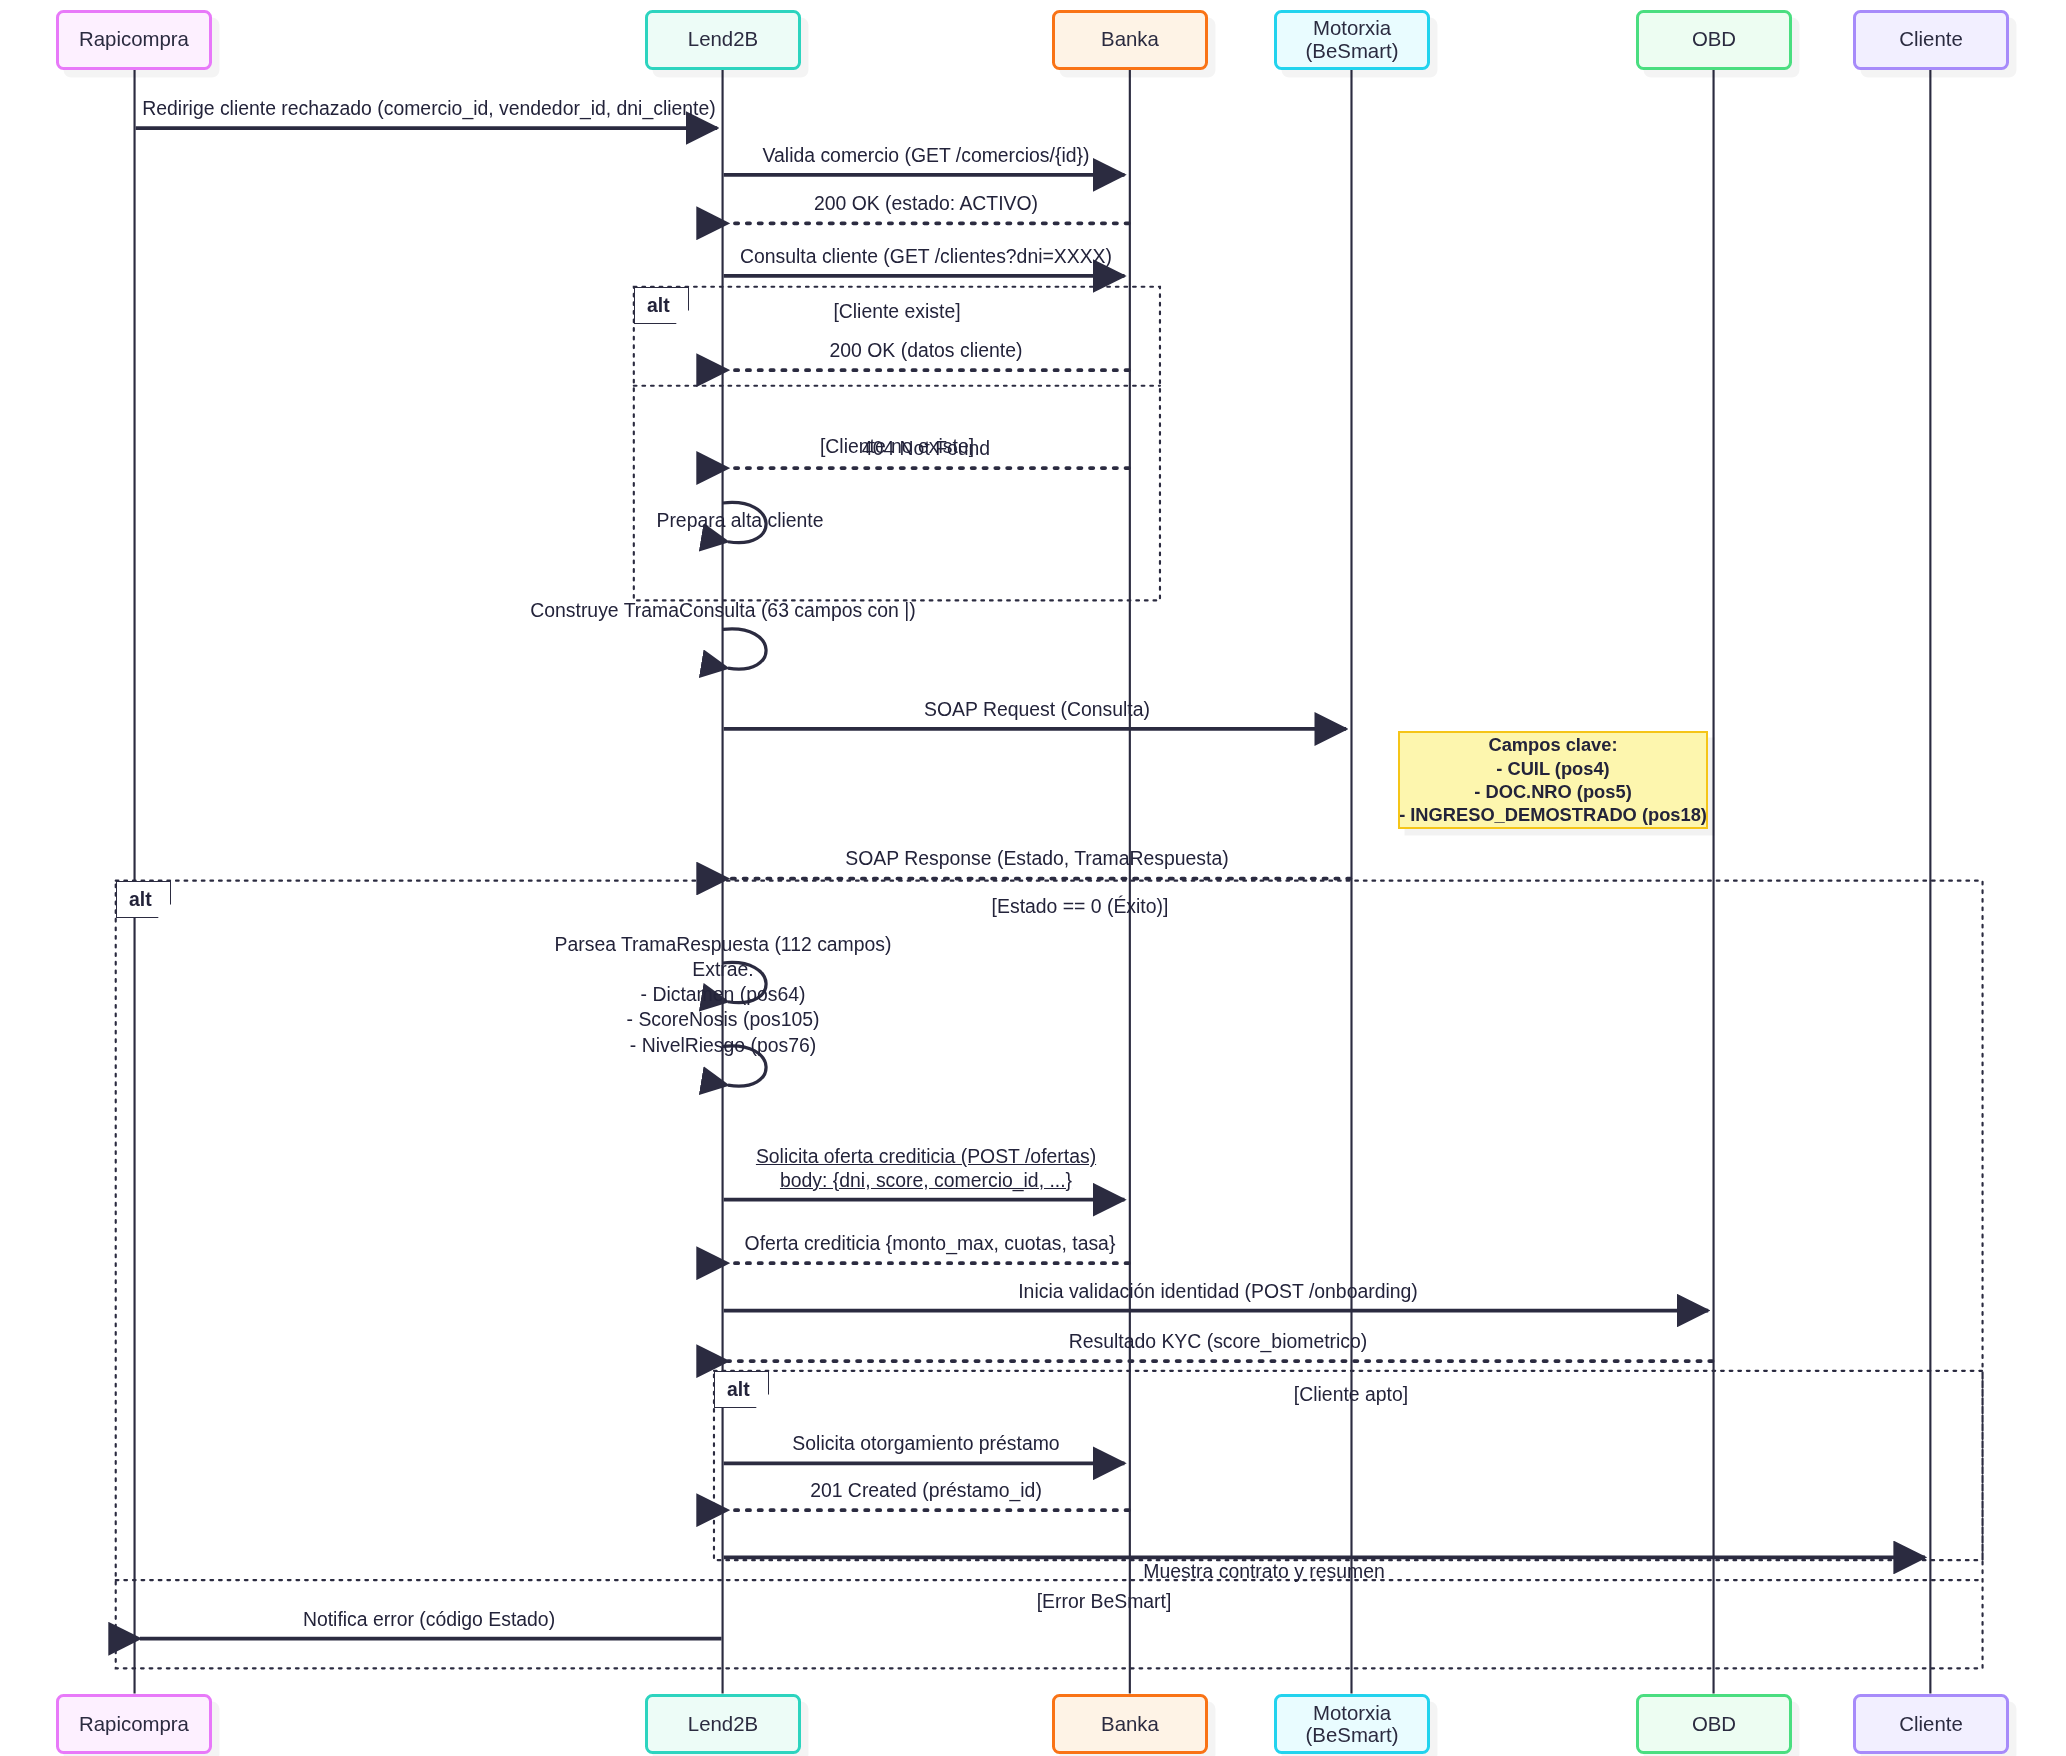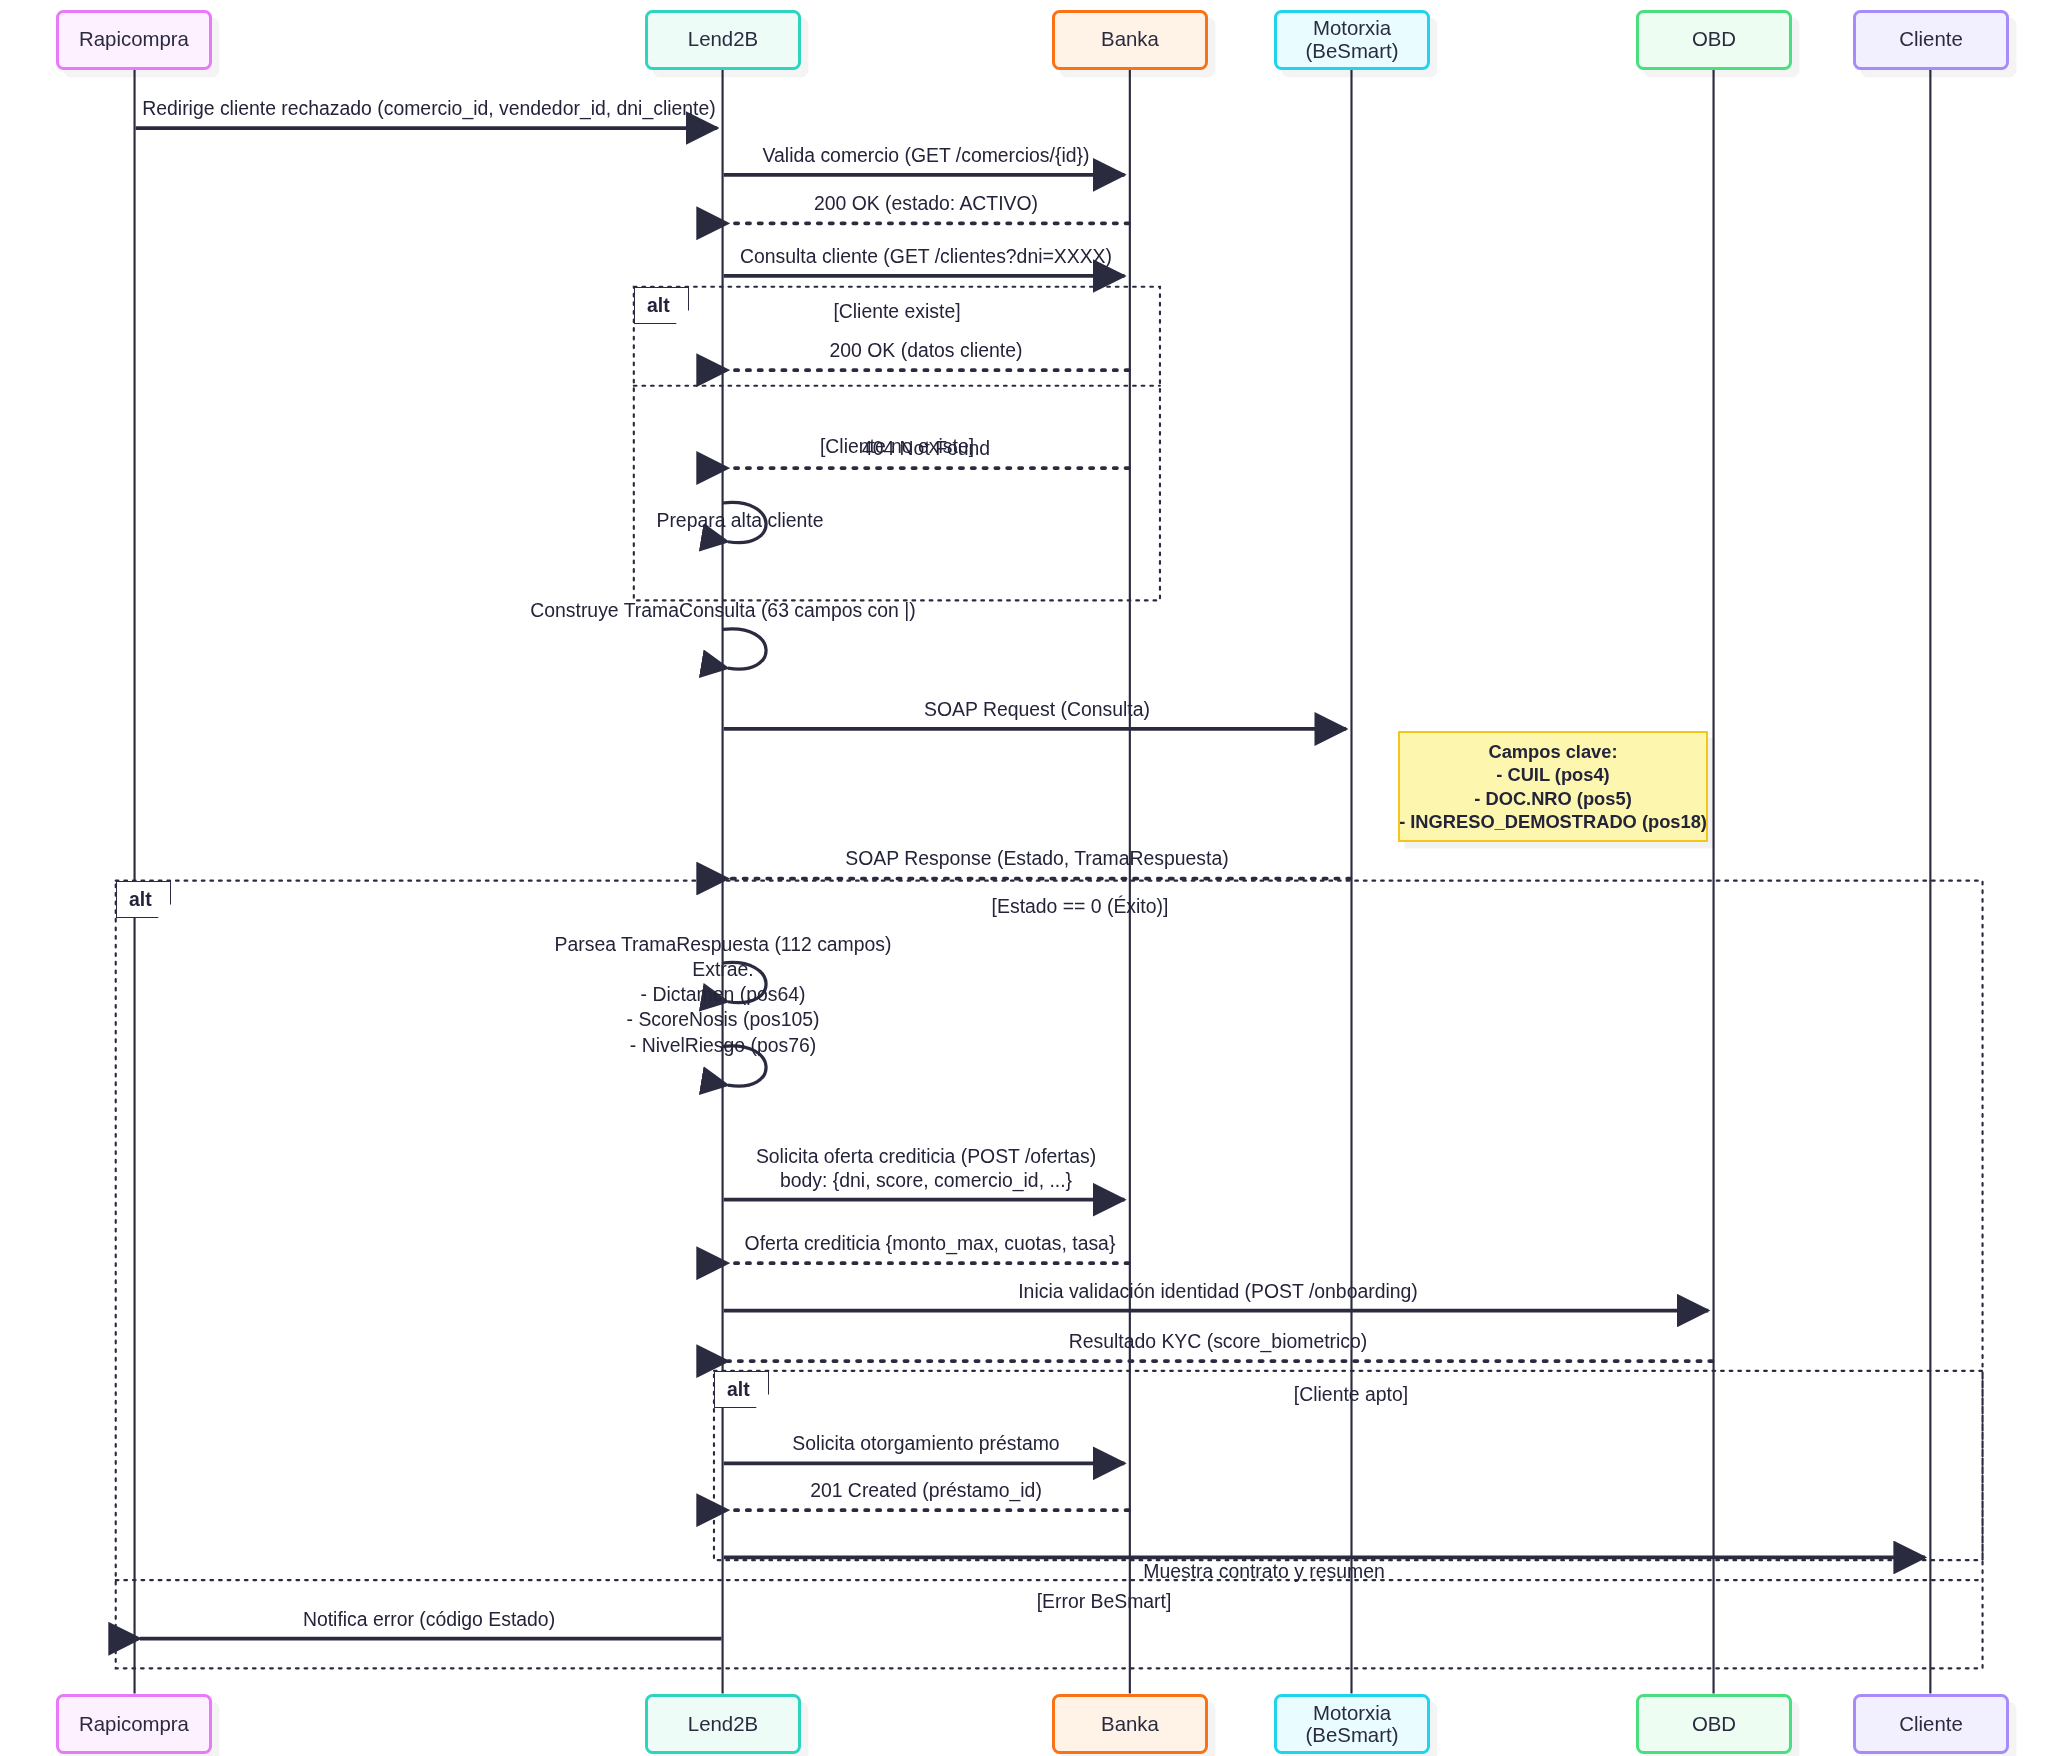--- a/index.html
+++ b/index.html
@@ -155,38 +155,38 @@
       <div class="msg-label" style="left: 926px; top: 437px;">404 Not Found</div>
       <div class="self-label" style="left: 740px; top: 472px; margin-top: 36px;">Prepara alta cliente</div>
       <div class="self-label" style="left: 723px; top: 598px;">Construye TramaConsulta (63 campos con |)</div>
       <div class="msg-label" style="left: 1037px; top: 698px;">SOAP Request (Consulta)</div>
       <div class="msg-label" style="left: 1037px; top: 847px;">SOAP Response (Estado, TramaRespuesta)</div>
       <div class="self-label" style="left: 723px; top: 932px;">Parsea TramaRespuesta (112 campos)</div>
       <div class="self-label" style="left: 723px; top: 957px;">Extrae:
 - Dictamen (pos64)
 - ScoreNosis (pos105)
 - NivelRiesgo (pos76)</div>
-      <div class="msg-label" style="left: 926px; top: 1145px;">Solicita oferta crediticia (POST /ofertas)
+      <div class="msg-label" style="left: 926px; top: 1145px; text-decoration: underline;">Solicita oferta crediticia (POST /ofertas)
 body: {dni, score, comercio_id, ...}</div>
       <div class="msg-label" style="left: 930px; top: 1232px;">Oferta crediticia {monto_max, cuotas, tasa}</div>
       <div class="msg-label" style="left: 1218px; top: 1280px;">Inicia validación identidad (POST /onboarding)</div>
       <div class="msg-label" style="left: 1218px; top: 1330px;">Resultado KYC (score_biometrico)</div>
       <div class="msg-label" style="left: 926px; top: 1432px;">Solicita otorgamiento préstamo</div>
       <div class="msg-label" style="left: 926px; top: 1479px;">201 Created (préstamo_id)</div>
       <div class="msg-label" style="left: 1264px; top: 1526px; margin-top: 34px;">Muestra contrato y resumen</div>
       <div class="msg-label" style="left: 429px; top: 1608px;">Notifica error (código Estado)</div>
       <div class="frag-tag" style="left: 634px; top: 287px; width: 55px; height: 37px; clip-path: polygon(0px 0px, 100% 0px, 100% 62%, 76% 100%, 0px 100%);">alt</div>
       <div class="frag-label" style="left: 897px; top: 300px;">[Cliente existe]</div>
       <div class="frag-label" style="left: 897px; top: 395px; margin-top: 40px;">[Cliente no existe]</div>
       <div class="frag-tag" style="left: 116px; top: 881px; width: 55px; height: 37px; clip-path: polygon(0px 0px, 100% 0px, 100% 62%, 76% 100%, 0px 100%);">alt</div>
       <div class="frag-label" style="left: 1080px; top: 895px;">[Estado == 0 (Éxito)]</div>
       <div class="frag-label" style="left: 1104px; top: 1590px;">[Error BeSmart]</div>
       <div class="frag-tag" style="left: 714px; top: 1371px; width: 55px; height: 37px; clip-path: polygon(0px 0px, 100% 0px, 100% 62%, 76% 100%, 0px 100%);">alt</div>
       <div class="frag-label" style="left: 1351px; top: 1383px;">[Cliente apto]</div>
-      <div class="note-box" style="left: 1398px; top: 731px; width: 310px; height: 111px; background: rgb(253, 246, 174); border-color: rgb(245, 197, 24);">Campos clave:
+      <div class="note-box" style="left: 1398px; top: 731px; width: 310px; height: 98px; background: rgb(253, 246, 174); border-color: rgb(245, 197, 24);">Campos clave:
 - CUIL (pos4)
 - DOC.NRO (pos5)
 - INGRESO_DEMOSTRADO (pos18)</div>
       <div class="participant" style="left: 56px; top: 9.7px; width: 156px; height: 60px; background: rgb(253, 240, 255); border-color: rgb(232, 121, 249);">Rapicompra</div>
       <div class="participant" style="left: 56px; top: 1694px; width: 156px; height: 60px; background: rgb(253, 240, 255); border-color: rgb(232, 121, 249);">Rapicompra</div>
       <div class="participant" style="left: 645px; top: 9.7px; width: 156px; height: 60px; background: rgb(237, 252, 247); border-color: rgb(45, 212, 191);">Lend2B</div>
       <div class="participant" style="left: 645px; top: 1694px; width: 156px; height: 60px; background: rgb(237, 252, 247); border-color: rgb(45, 212, 191);">Lend2B</div>
       <div class="participant" style="left: 1052px; top: 9.7px; width: 156px; height: 60px; background: rgb(254, 243, 230); border-color: rgb(249, 115, 22);">Banka</div>
       <div class="participant" style="left: 1052px; top: 1694px; width: 156px; height: 60px; background: rgb(254, 243, 230); border-color: rgb(249, 115, 22);">Banka</div>
       <div class="participant" style="left: 1274px; top: 9.7px; width: 156px; height: 60px; background: rgb(233, 252, 255); border-color: rgb(34, 211, 238);">Motorxia (BeSmart)</div>

